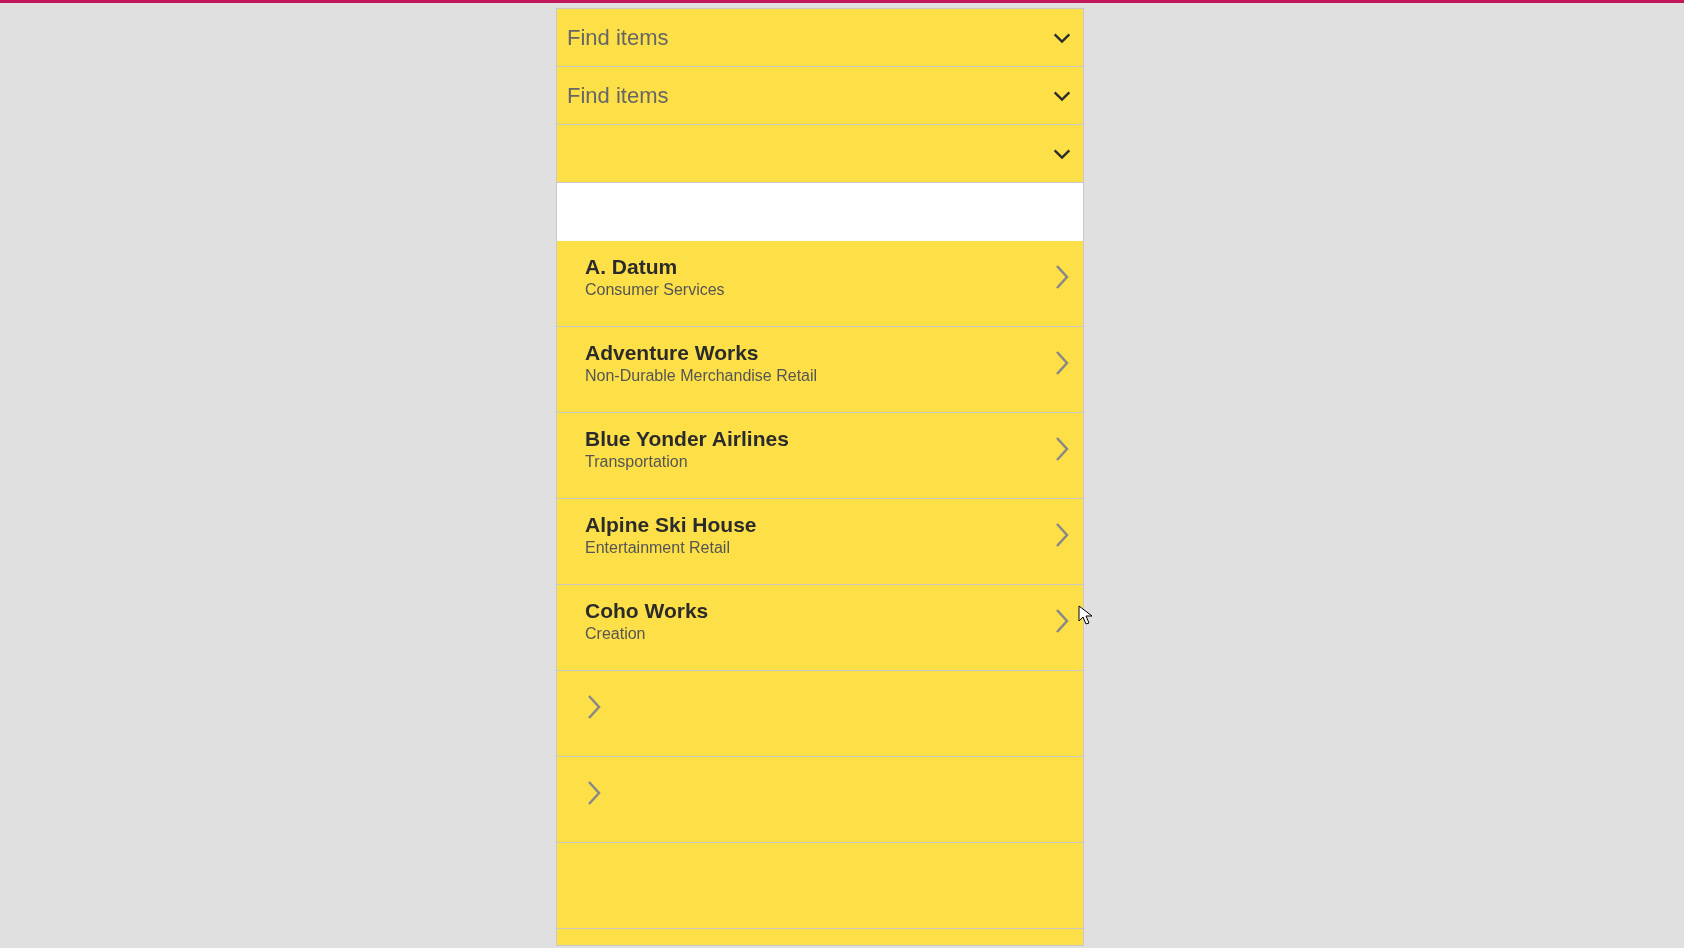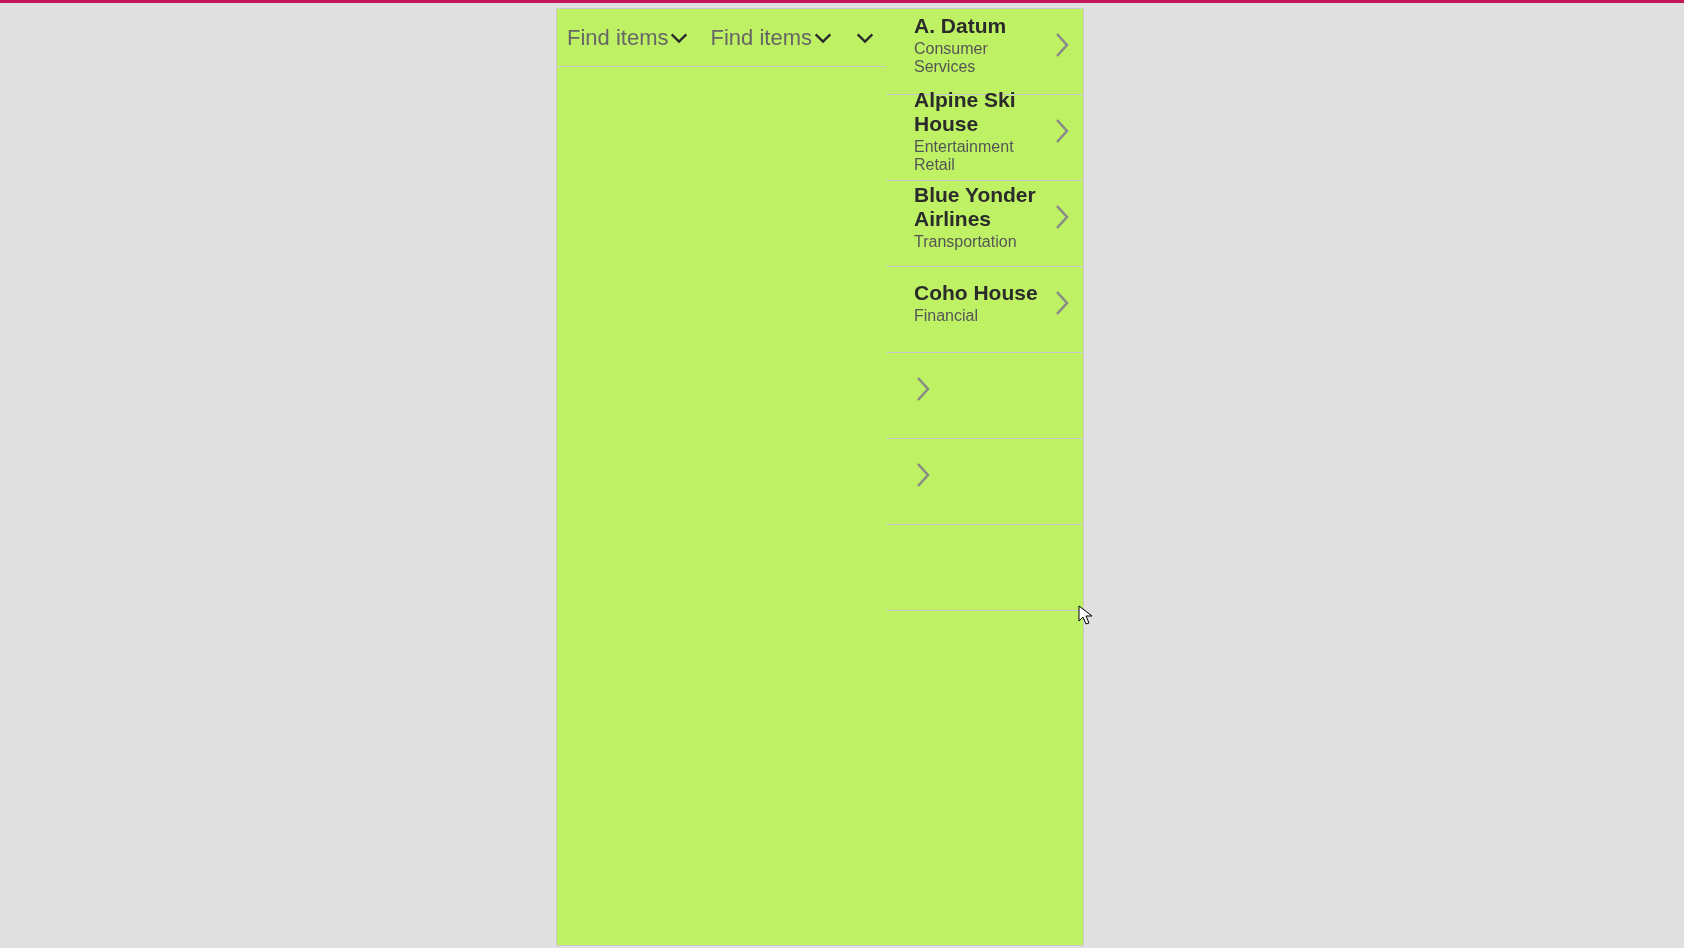--- a/index.html
+++ b/index.html
@@ -22,23 +22,24 @@
       right: 0;
       height: 3px;
       background-color: #c2185b;
     }
     .app-panel {
       position: absolute;
       left: 556px;
       top: 8px;
       width: 528px;
       height: 938px;
-      background-color: #bef264;
+      background-color: #fde047;
       border: 1px solid #c8c8c8;
       display: flex;
+      flex-direction: column;
     }
     .combo-box {
       height: 58px;
       border-bottom: 1px solid #c8c8c8;
       display: flex;
       align-items: center;
       padding: 0 10px 0 10px;
       justify-content: space-between;
       cursor: pointer;
     }
@@ -159,50 +160,61 @@
         <span class="list-item-title">A. Datum</span>
         <span class="list-item-subtitle">Consumer Services</span>
       </div>
       <span class="chevron-right">
         <svg viewBox="0 0 18 30" fill="none" stroke="#888888" stroke-width="2.5">
           <polyline points="4,4 14,15 4,26"></polyline>
         </svg>
       </span>
     </div>
 
+    <div class="list-item">
+      <div class="list-item-text">
+        <span class="list-item-title">Adventure Works</span>
+        <span class="list-item-subtitle">Non-Durable Merchandise Retail</span>
+      </div>
+      <span class="chevron-right">
+        <svg viewBox="0 0 18 30" fill="none" stroke="#888888" stroke-width="2.5">
+          <polyline points="4,4 14,15 4,26"></polyline>
+        </svg>
+      </span>
+    </div>
+
+    <div class="list-item">
+      <div class="list-item-text">
+        <span class="list-item-title">Blue Yonder Airlines</span>
+        <span class="list-item-subtitle">Transportation</span>
+      </div>
+      <span class="chevron-right">
+        <svg viewBox="0 0 18 30" fill="none" stroke="#888888" stroke-width="2.5">
+          <polyline points="4,4 14,15 4,26"></polyline>
+        </svg>
+      </span>
+    </div>
 
     <div class="list-item">
       <div class="list-item-text">
         <span class="list-item-title">Alpine Ski House</span>
         <span class="list-item-subtitle">Entertainment Retail</span>
       </div>
       <span class="chevron-right">
         <svg viewBox="0 0 18 30" fill="none" stroke="#888888" stroke-width="2.5">
           <polyline points="4,4 14,15 4,26"></polyline>
         </svg>
       </span>
     </div>
 
-    <div class="list-item">
-      <div class="list-item-text">
-        <span class="list-item-title">Blue Yonder Airlines</span>
-        <span class="list-item-subtitle">Transportation</span>
-      </div>
-      <span class="chevron-right">
-        <svg viewBox="0 0 18 30" fill="none" stroke="#888888" stroke-width="2.5">
-          <polyline points="4,4 14,15 4,26"></polyline>
-        </svg>
-      </span>
-    </div>
-
-
-    <div class="list-item">
-      <div class="list-item-text">
-        <span class="list-item-title">Coho House</span>
-        <span class="list-item-subtitle">Financial</span>
+
+    <div class="list-item">
+      <div class="list-item-text">
+        <span class="list-item-title">Coho Works</span>
+        <span class="list-item-subtitle">Creation</span>
       </div>
       <span class="chevron-right">
         <svg viewBox="0 0 18 30" fill="none" stroke="#888888" stroke-width="2.5">
           <polyline points="4,4 14,15 4,26"></polyline>
         </svg>
       </span>
     </div>
 
     <div class="list-item">
       <span class="chevron-right">

